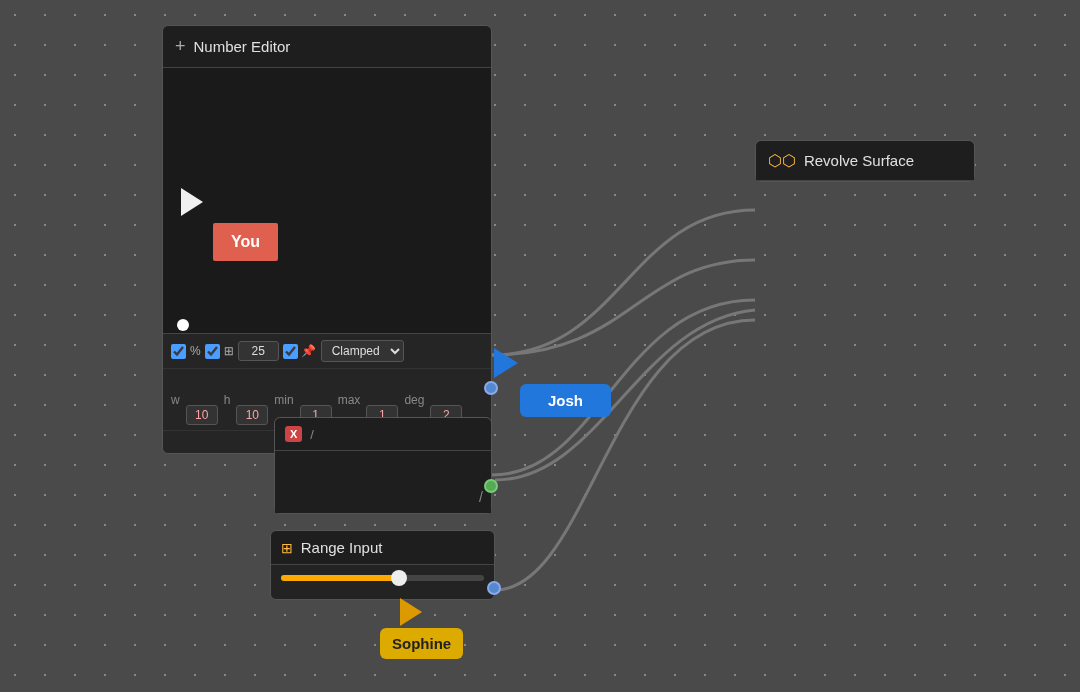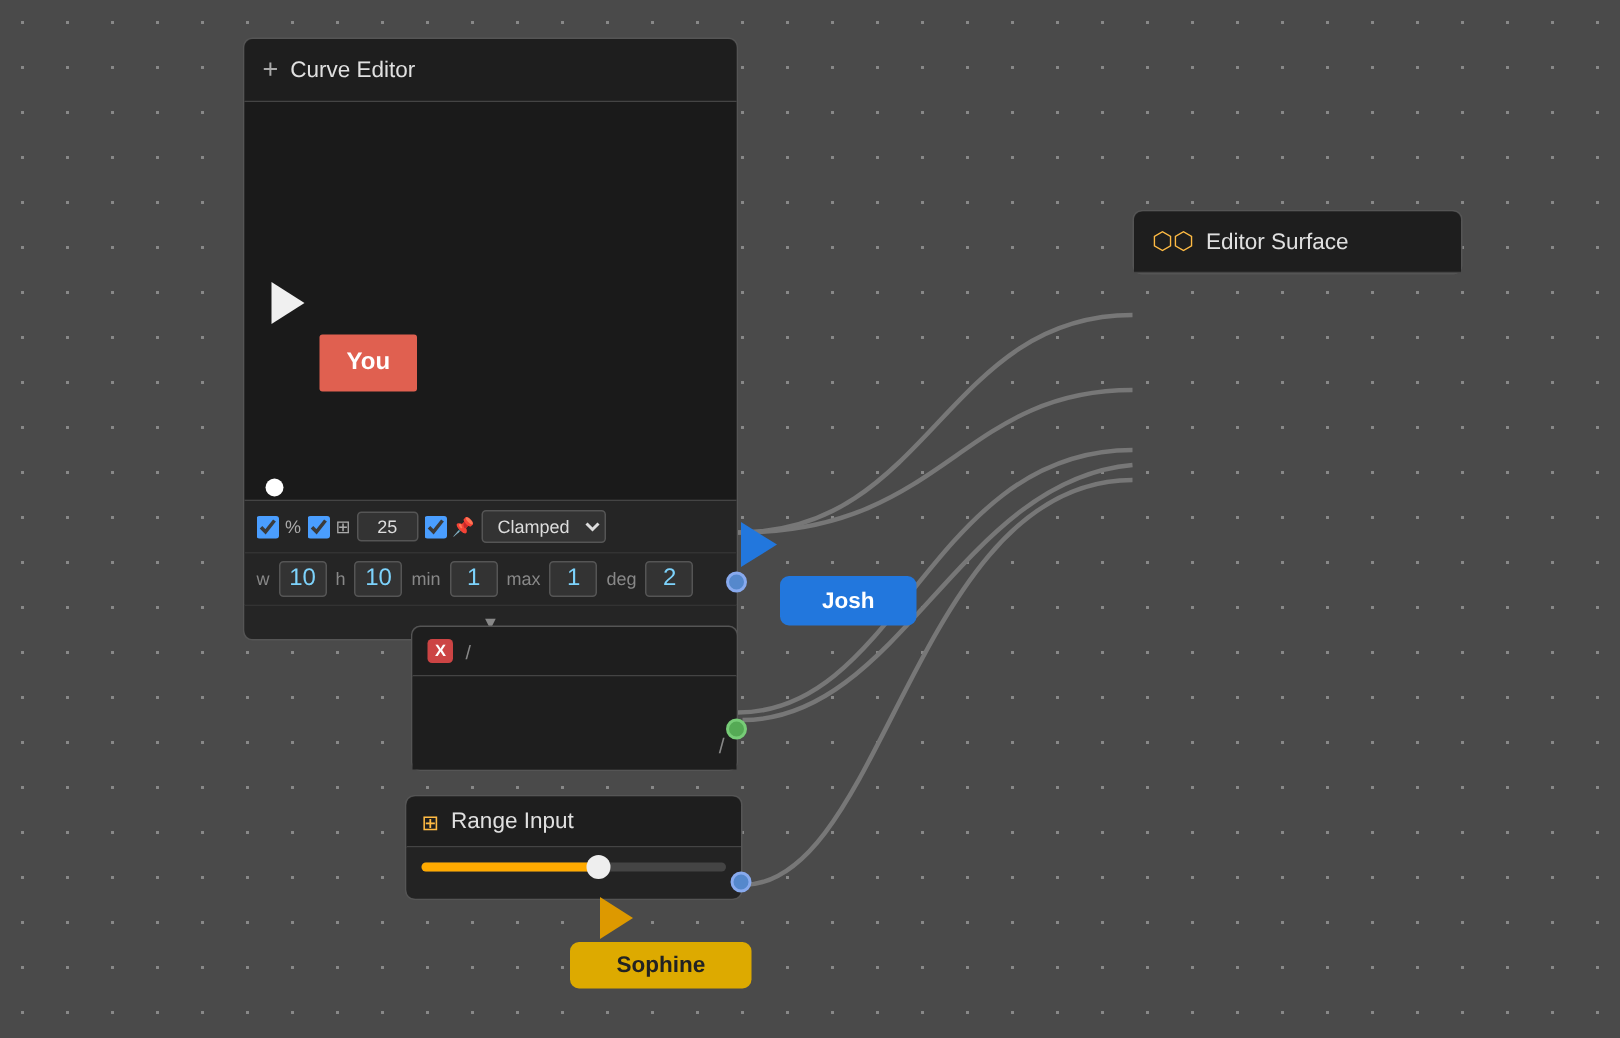--- a/index.html
+++ b/index.html
@@ -160,27 +160,28 @@
       border-top: 1px solid #333;
     }
 
     .field-label {
       color: #888;
       font-size: 12px;
     }
 
     .field-value {
       background: #333;
-      color: #7dd3fc;
+      color: #fca5a5;
       border: 1px solid #555;
       width: 32px;
       padding: 2px 4px;
-      font-size: 16px;
+      font-size: 12px;
       text-align: center;
       border-radius: 3px;
+      margin-top: 31px;
     }
 
     .node-collapse {
       display: flex;
       justify-content: center;
       padding: 4px;
       background: #252525;
       border-top: 1px solid #333;
       border-radius: 0 0 6px 6px;
     }
@@ -419,21 +420,21 @@
       border-left: 22px solid #dd9900;
       margin-left: 20px;
       margin-bottom: 2px;
     }
 
     .sophine-label {
       background: #ddaa00;
       color: #222;
       font-size: 15px;
       font-weight: 700;
-      padding: 7px 31px;
+      padding: 7px 12px;
       border-radius: 6px;
     }
 
     
     .number-output {
       color: #ddd;
       font-size: 13px;
     }
   </style>
 </head>
@@ -450,21 +451,21 @@
   <path d="M 492 475 C 600 475, 620 300, 755 300" stroke="#777" stroke-width="3" fill="none"></path>
 
   <path d="M 495 480 C 600 480, 640 320, 755 310" stroke="#777" stroke-width="3" fill="none"></path>
 
   <path d="M 495 590 C 590 590, 610 320, 755 320" stroke="#777" stroke-width="3" fill="none"></path>
 </svg>
 
 <div class="node curve-editor-node">
   <div class="node-header">
     <span class="plus-icon">+</span>
-    <span class="node-header-title">Curve Editor</span>
+    <span class="node-header-title">Number Editor</span>
   </div>
   <div class="curve-editor-canvas">
     <div class="cursor-triangle"></div>
     <div class="you-avatar">You</div>
     <div class="control-point"></div>
   </div>
   <div class="node-toolbar">
     <input type="checkbox" class="toolbar-checkbox" checked="" style="">
     <span class="toolbar-icon">%</span>
     <input type="checkbox" class="toolbar-checkbox" checked="" style="">
@@ -496,21 +497,21 @@
 </div>
 
 <div style="position:absolute; left: 494px; top: 348px;">
   <div class="blue-triangle"></div>
 </div>
 <div class="josh-label" style="left: 520px; top: 384px;">Josh</div>
 
 <div class="revolve-node">
   <div class="revolve-header">
     <span class="revolve-header-icon">⬡⬡</span>
-    <span class="node-header-title">Editor Surface</span>
+    <span class="node-header-title">Revolve Surface</span>
   </div>
 </div>
 
 <div class="formula-node">
   <div class="formula-header">
     <span class="formula-x-icon">X</span>
     <span style="color:#888; font-size:13px;">/</span>
   </div>
   <div class="formula-body">
     <span class="formula-text">/</span>

